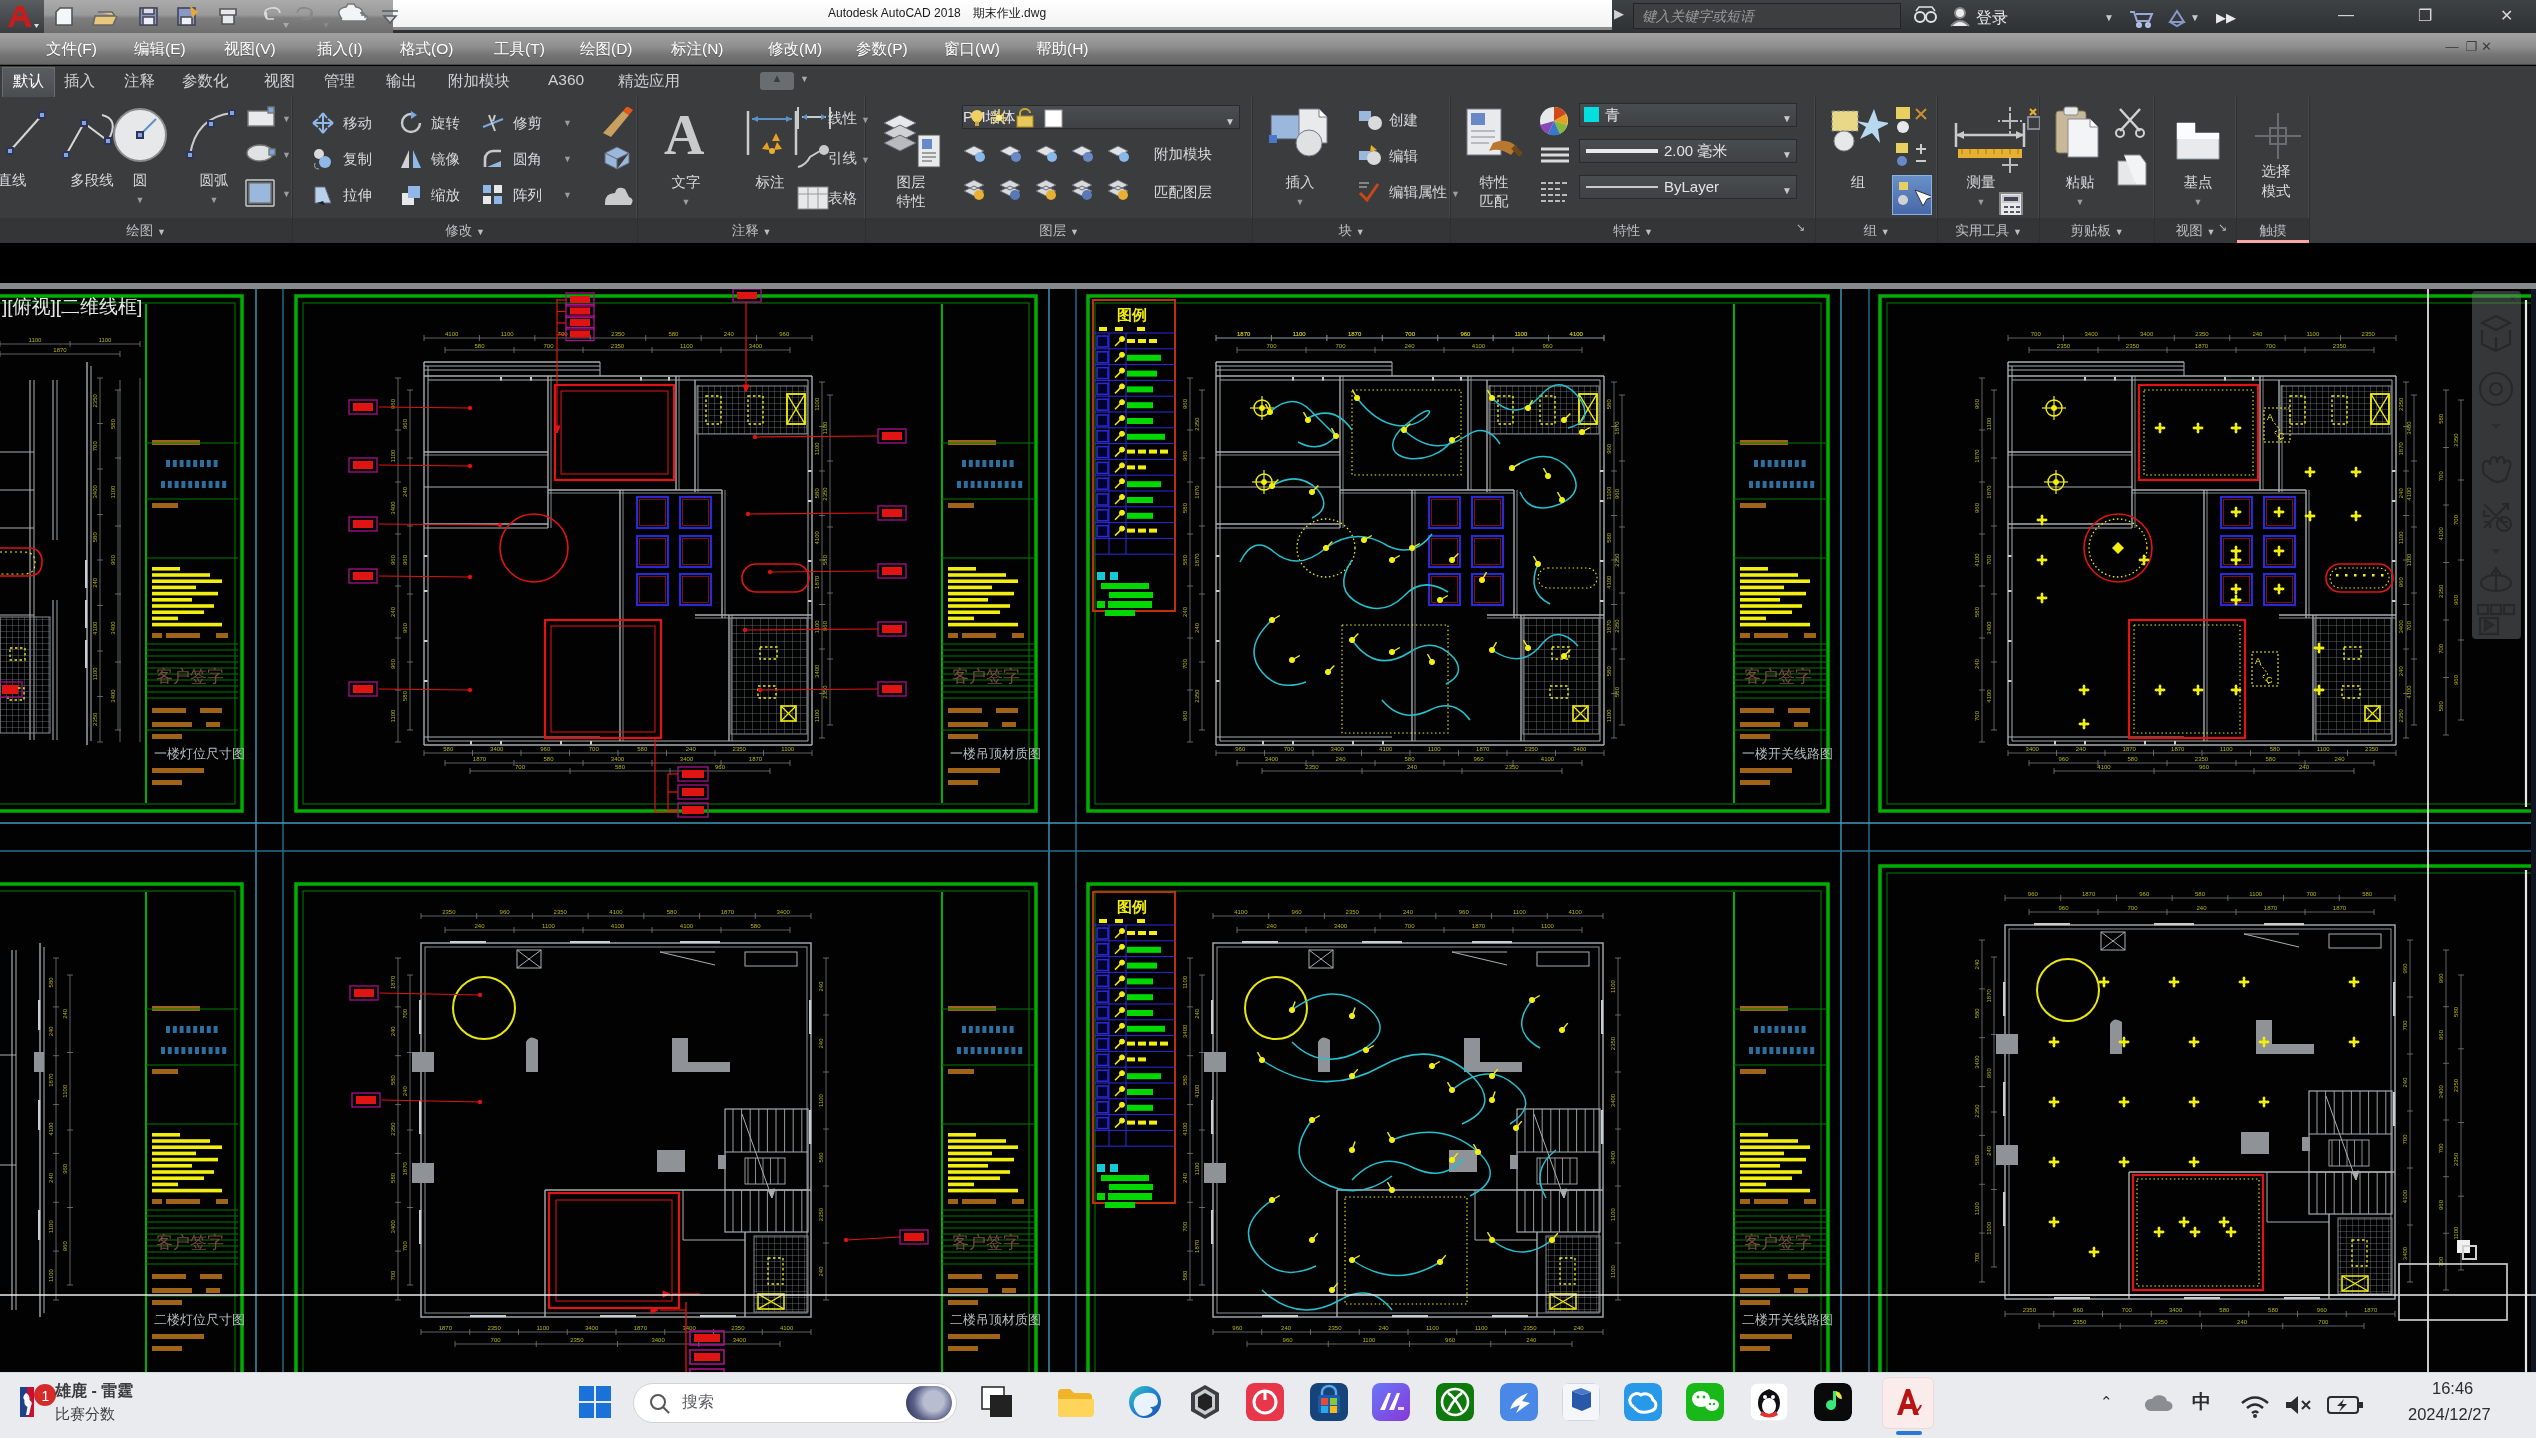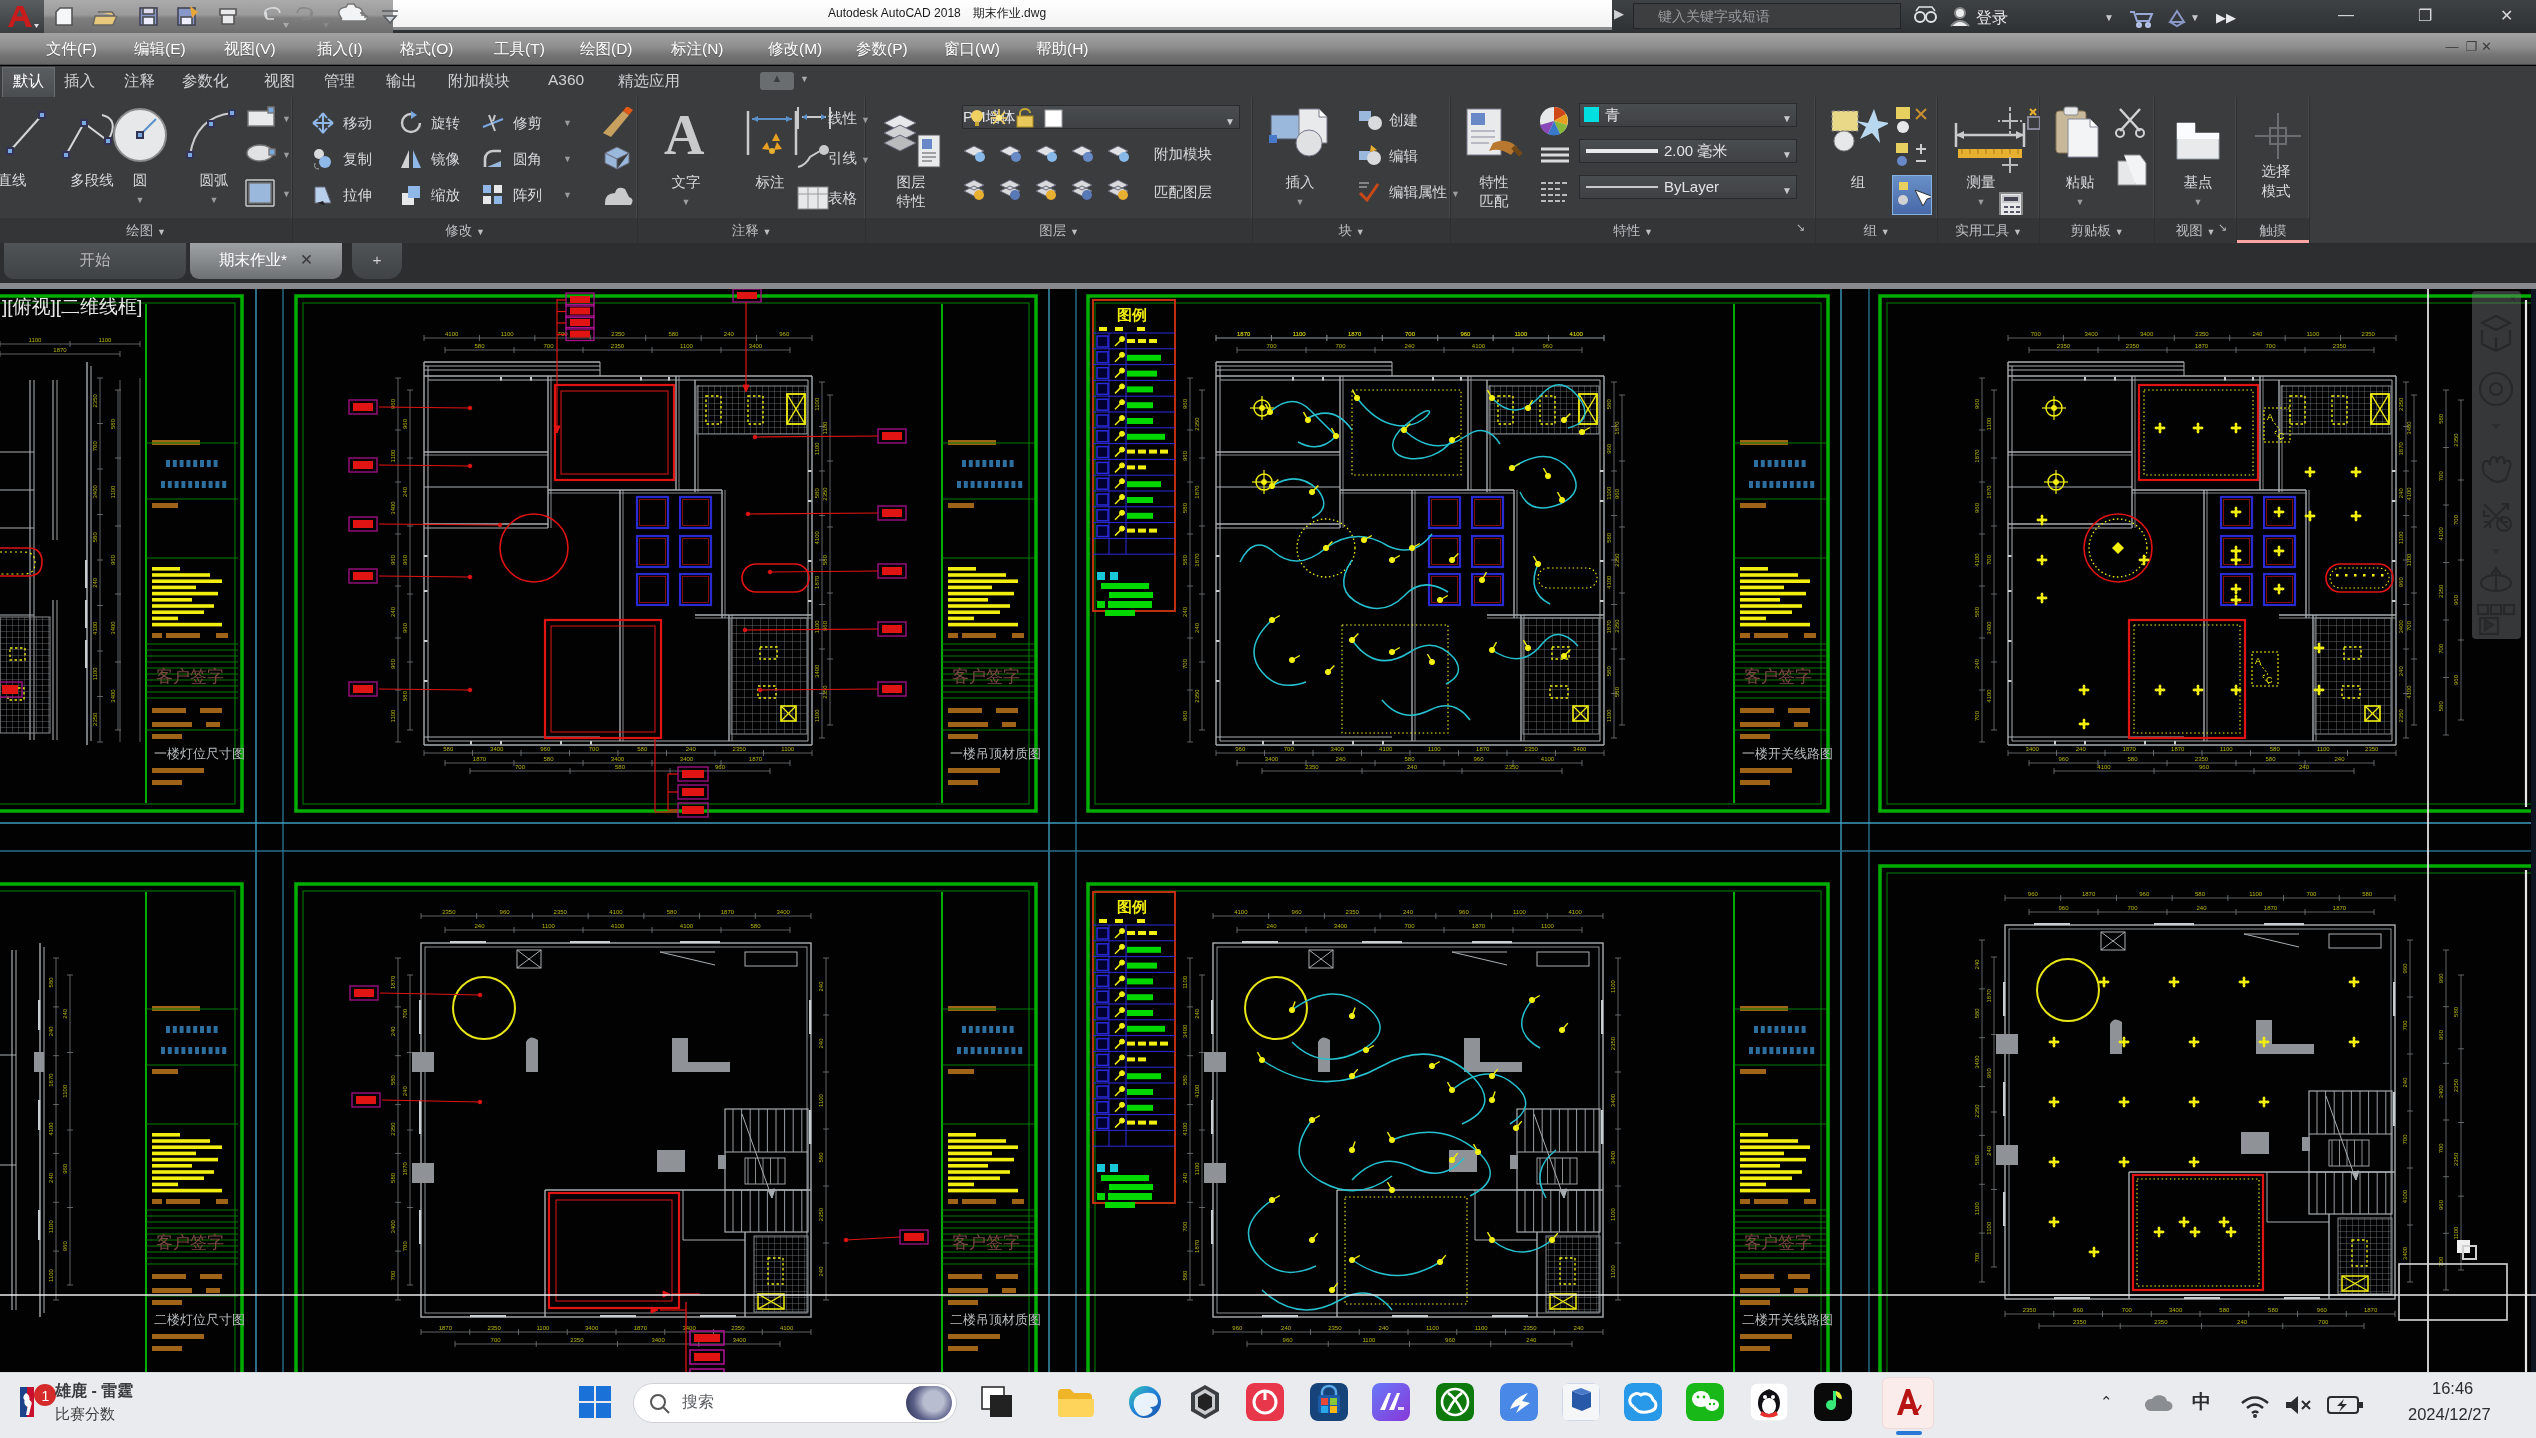--- a/index.html
+++ b/index.html
@@ -7,21 +7,21 @@
 .abs{position:absolute}
 
 #titlebar{position:absolute;left:0;top:0;width:2536px;height:33px;
  background:linear-gradient(#3f4245,#2e3134);}
 #titlewhite{position:absolute;left:393px;top:0;width:1219px;height:30px;background:linear-gradient(#ffffff,#f2f2f2);border-bottom:3px solid #8a8a8a}
 #qat{position:absolute;left:44px;top:0;width:349px;height:33px;
  background:linear-gradient(#ababab 0%,#9a9a9a 45%,#7e7e7e 55%,#6e6e6e 100%);}
 #alogo{position:absolute;left:0;top:0;width:44px;height:33px;background:linear-gradient(#5a5d60,#3a3d40);}
 #title-text{position:absolute;left:828px;top:5px;color:#1a1a1a;font-size:12px;white-space:pre}
 #srchbox{position:absolute;left:1633px;top:3px;width:268px;height:26px;background:#3c3e40;
- border:1px solid #232425;color:#9a9c9e;font-size:14px;line-height:24px;padding-left:24px}
+ border:1px solid #232425;color:#9a9c9e;font-size:14px;font-style:italic;line-height:24px;padding-left:8px}
 .winbtn{position:absolute;top:6px;color:#d4d6d8;font-size:16px}
 
 #menubar{position:absolute;left:0;top:33px;width:2536px;height:32px;
  background:linear-gradient(#a2a2a2,#8e8e8e 45%,#757575 70%,#686868);border-bottom:1px solid #4a4a4a;
  color:#ffffff;font-size:15.5px;text-shadow:0 1px 1px rgba(60,60,60,0.5)}
 #menubar span.mi{position:absolute;top:6px}
 
 #rtabs{position:absolute;left:0;top:66px;width:2536px;height:31px;background:#3b3c3e;color:#cfd1d3;font-size:15.5px}
 #rtabs .rt{position:absolute;top:5px}
 #rtabs .active{background:linear-gradient(#5a5d60,#4a4d50);border:1px solid #6a6d70;border-bottom:none;
@@ -458,25 +458,20 @@
 <svg class="abs" style="left:16px;top:14px" width="50" height="50">
  <g stroke="#6a6d70" stroke-width="2" fill="none">
             <path d="M25 2 v46 M2 25 h46"></path>
             <rect x="17" y="17" width="16" height="16"></rect>
           </g>
 </svg>
 <div class="bigbtn" style="left:4px;top:64px;width:70px;line-height:20px">选择<br>模式</div>
 <div class="plabel" style="border-bottom:3px solid #fca5a5">触摸</div>
       </div>
     </div>
-<div id="ftabs">
- <div class="ftab" style="left:4px;width:182px;background:linear-gradient(#515457,#404346);color:#b8babc;line-height:34px">开始</div>
- <div class="ftab" style="left:190px;width:152px;background:linear-gradient(#9fa2a5,#6e7174);color:#fff;line-height:34px">期末作业*&nbsp;&nbsp;&nbsp;<span style="color:#3a3c3e">✕</span></div>
- <div class="ftab" style="left:352px;width:50px;background:linear-gradient(#515457,#404346);color:#cfd1d3;line-height:34px;border-radius:0 0 14px 14px">+</div>
-</div>
 <div id="ftabs-strip"></div>
 
 <div id="canvas">
 <svg width="2536" height="1083">
 <defs>
           <pattern id="hat" width="6" height="6" patternUnits="userSpaceOnUse">
             <path d="M0 0 H6 M0 0 V6" stroke="#767b7f" stroke-width="0.8" fill="none"></path>
           </pattern>
           <pattern id="hat2" width="8" height="8" patternUnits="userSpaceOnUse">
             <path d="M0 0 H8 M0 0 V8" stroke="#6e7377" stroke-width="0.85" fill="none"></path>

